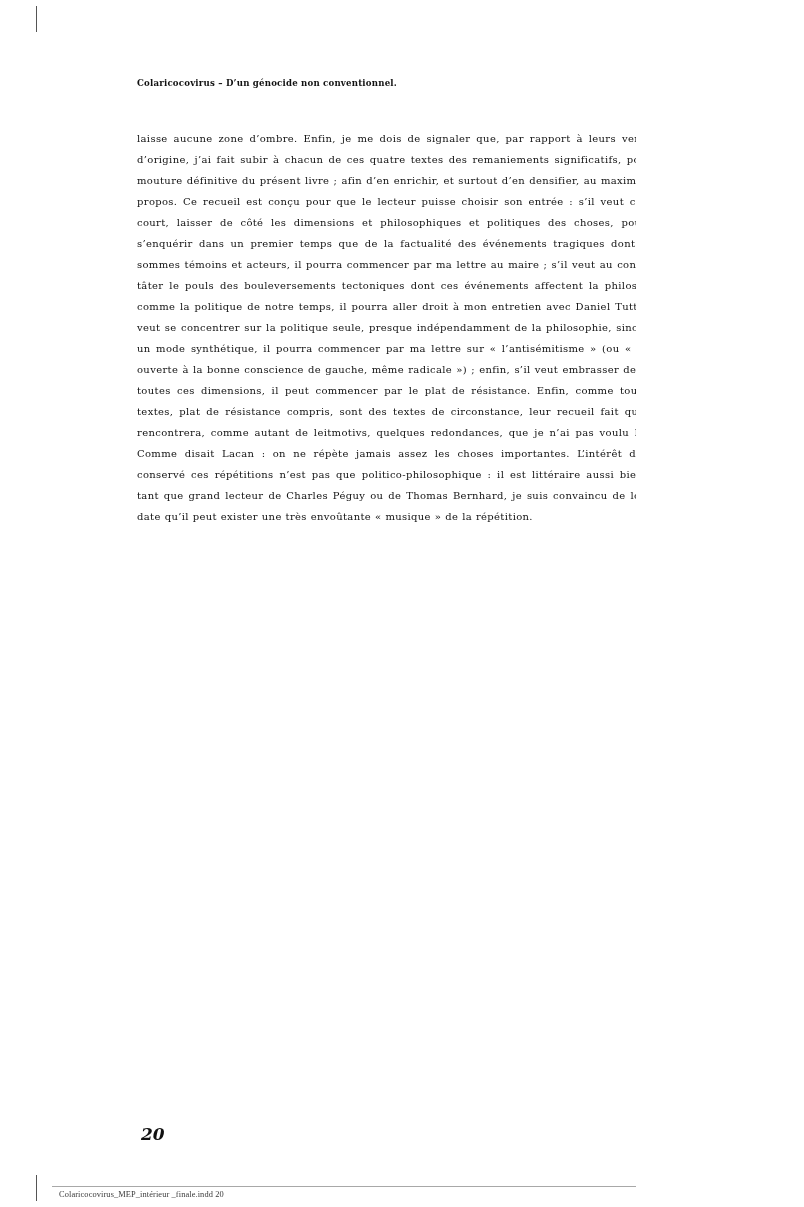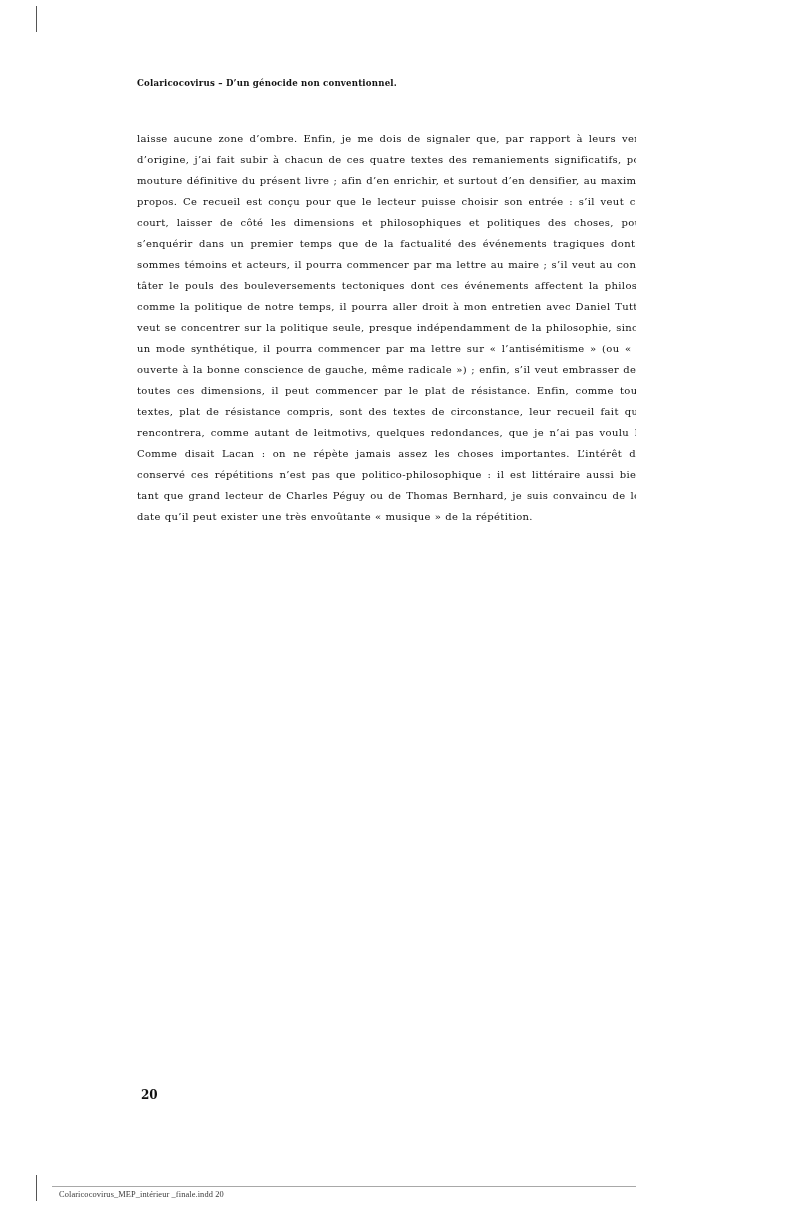--- a/index.html
+++ b/index.html
@@ -65,24 +65,25 @@
     text-align: justify;
   }
   .body-block p:last-child {
     text-align: justify;
   }
 
   
   .folio {
     position: absolute;
     left: 141px;
-    top: 1088px;
+    top: 1124px;
     font-family: "DejaVu Serif", serif;
+    font-style: italic;
     font-weight: bold;
-    font-size: 12px;
+    font-size: 17px;
     color: #111;
   }
 
   
   .footer-rule {
     position: absolute;
     left: 52px;
     top: 1186px;
     width: 700px;
     height: 1px;

